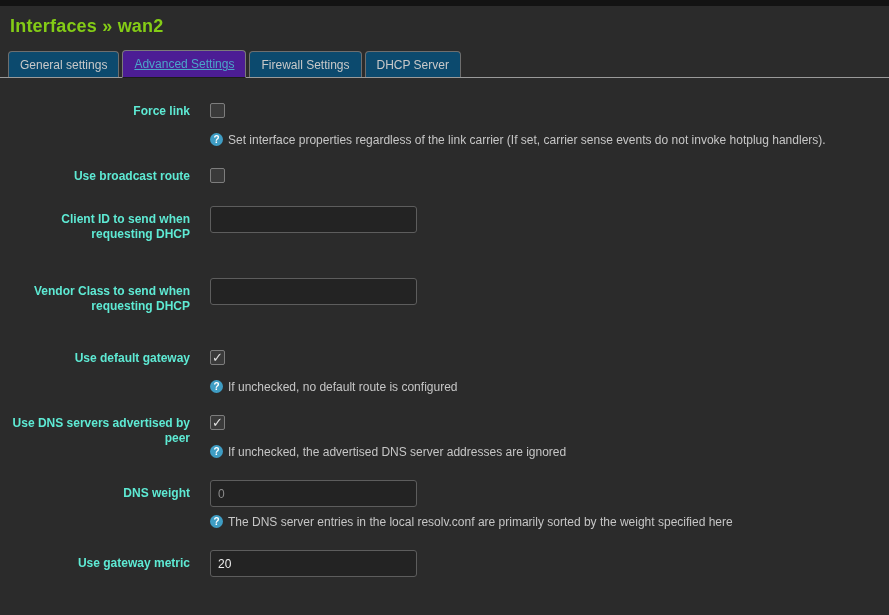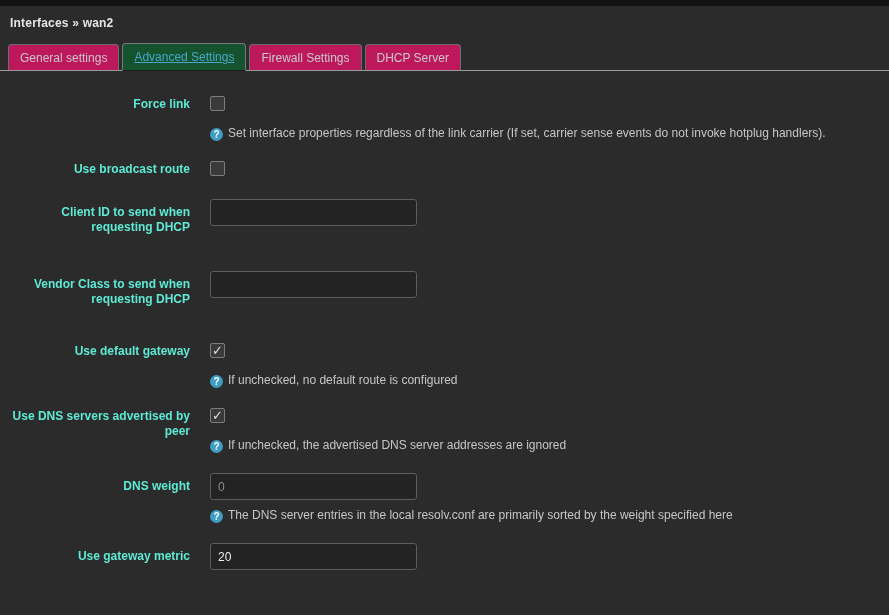--- a/index.html
+++ b/index.html
@@ -4,37 +4,37 @@
 <style>
   * { margin:0; padding:0; box-sizing:border-box; }
   html,body { background:#1a1a1a; }
   body { font-family:"Liberation Sans","DejaVu Sans",sans-serif; }
   .screen {
     position:relative; width:889px; height:615px;
     background:#2b2b2b; color:#cfcfcf; overflow:hidden;
   }
   .topstrip { height:6px; background:#131313; }
   .page-title {
-    font-size:12px; font-weight:bold; color:#e5e5e5;
+    font-size:18px; font-weight:bold; color:#84cc16;
     padding:10px 0 0 10px; letter-spacing:.2px;
   }
   
   .tabbar {
     display:flex; align-items:flex-end;
     margin-top:13px; padding-left:8px;
     border-bottom:1px solid #9a9a9a;
   }
   .tab {
     display:inline-block; font-size:12px; color:#c9c9c9;
-    background:#be185d; border:1px solid #6e6e6e; border-bottom:none;
+    background:#0c4a6e; border:1px solid #6e6e6e; border-bottom:none;
     border-radius:4px 4px 0 0; padding:6px 11px 5px 11px;
     margin-right:3px; cursor:pointer; white-space:nowrap;
   }
   .tab.active {
-    background:#14532d; border-color:#7a7a7a;
+    background:#4c1d95; border-color:#7a7a7a;
     margin-bottom:-1px; padding-bottom:6px;
     border-bottom:1px solid #1c1c1c;
   }
   .tab.active .tab-link { color:#4ba6c9; text-decoration:underline; }
   
   .form { padding-top:25px; }
   .row { display:flex; }
   .row .label {
     width:190px; text-align:right; font-size:12px; font-weight:bold;
     color:#5eead4; line-height:15px; padding-top:1px; flex:none;
@@ -55,21 +55,21 @@
   }
   
   .txt {
     width:207px; height:27px; background:#232323;
     border:1px solid #5d5d5d; border-radius:3px;
     color:#ededed; font-size:12px; padding:0 7px;
     font-family:"Liberation Sans","DejaVu Sans",sans-serif;
   }
   .txt::placeholder { color:#8b8b8b; opacity:1; }
   
-  .help { display:flex; align-items:flex-end; font-size:12px; color:#c6c6c6; }
+  .help { display:flex; align-items:flex-start; font-size:12px; color:#c6c6c6; }
   .cb-row .help { margin-top:11px; }
   .input-row .help { margin-top:7px; }
   .help-icon {
     flex:none; display:inline-block; width:13px; height:13px;
     background:#3f9dc4; color:#ffffff; border-radius:50%;
     font-size:10px; font-weight:bold; text-align:center; line-height:13px;
     margin-right:5px; margin-top:1px; font-style:normal;
   }
   .help-icon::after { content:"?"; }
   .help-text { line-height:16px; }

